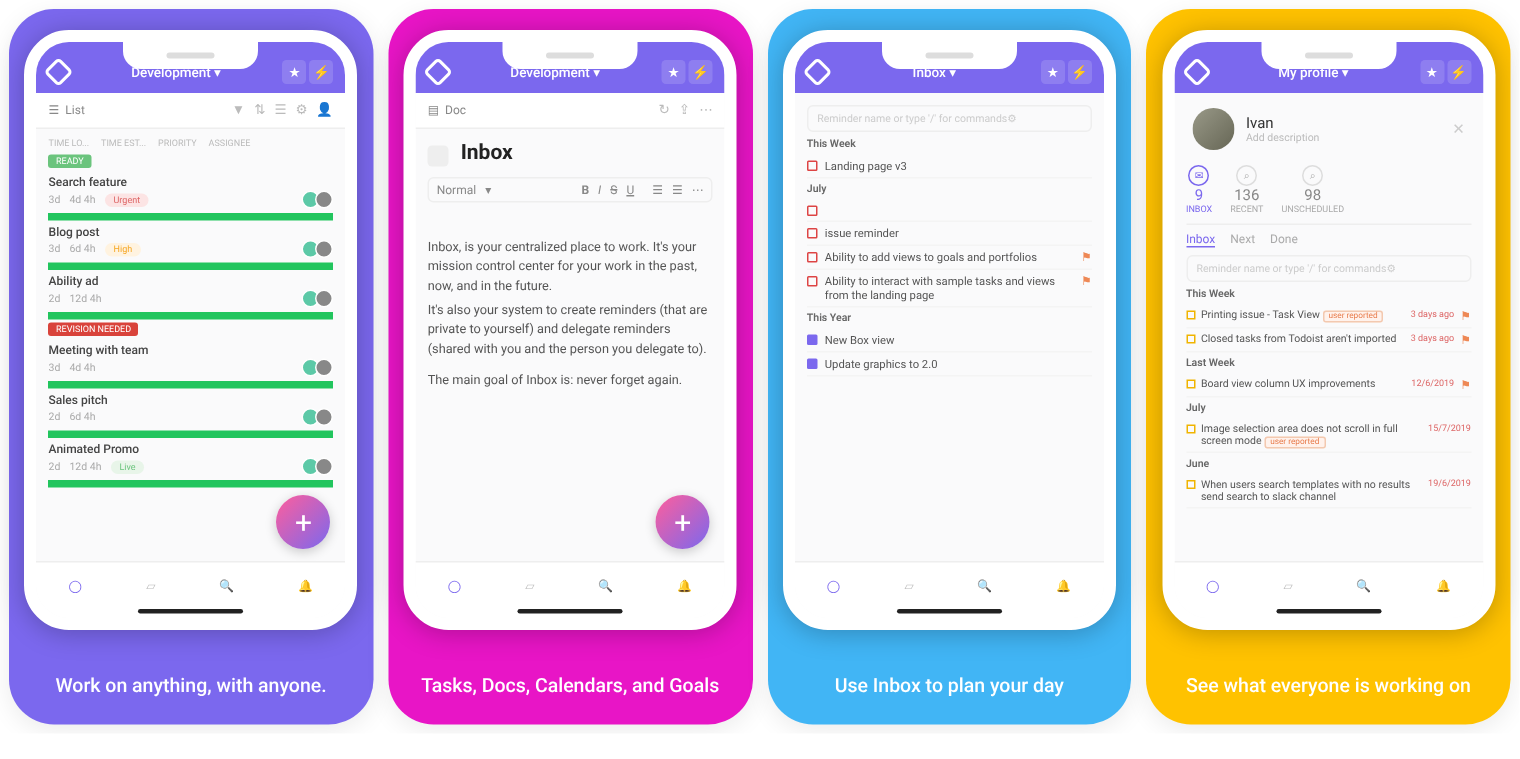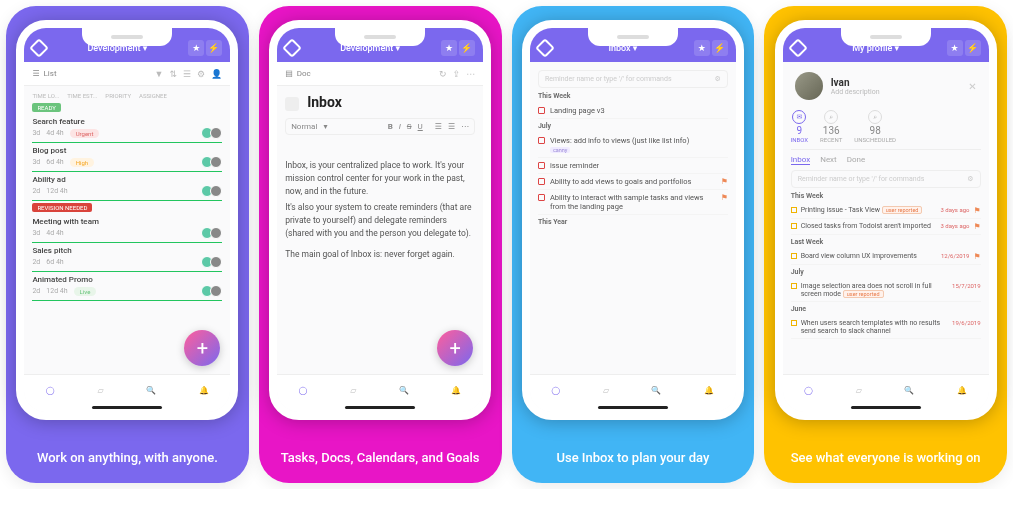--- a/index.html
+++ b/index.html
@@ -17,52 +17,52 @@
 .topbar-ctr{flex:1;text-align:center;font-size:9px;font-weight:500}
 .topbar-right{display:flex;gap:2px}
 .tb-btn{width:16px;height:16px;background:rgba(255,255,255,.15);border-radius:3px;display:flex;align-items:center;justify-content:center;font-size:9px}
 .logo-c{width:14px;height:14px;border:2px solid #fff;border-radius:3px;transform:rotate(45deg)}
 .subhdr{height:24px;background:#fff;display:flex;align-items:center;justify-content:space-between;padding:0 8px;border-bottom:1px solid #eee;color:#888;font-size:8px}
 .subhdr-l{display:flex;align-items:center;gap:4px}
 .subhdr-r{display:flex;gap:6px;color:#bbb;font-size:9px}
 .content{flex:1;overflow:hidden;padding:4px 8px;position:relative}
 .col-hdrs{display:flex;font-size:6px;color:#bbb;text-transform:uppercase;padding:2px 0;gap:8px}
 .label-tag{display:inline-block;font-size:6px;padding:1px 5px;border-radius:2px;color:#fff;margin:2px 0}
-.task-row{border-bottom:1px solid #22c55e;padding:3px 0}
+.task-row{border-bottom:5px solid #22c55e;padding:3px 0}
 .task-title{font-size:8px;color:#444;font-weight:500}
 .task-meta{display:flex;align-items:center;gap:6px;font-size:7px;color:#aaa;margin-top:1px}
 .prio-pill{font-size:6px;padding:1px 6px;border-radius:7px;background:#fce4e4;color:#d66}
 .prio-high{background:#fff3e0;color:#f5a623}
 .prio-live{background:#e8f5e9;color:#6bc47d}
 .avatars{margin-left:auto;display:flex}
 .av{width:12px;height:12px;border-radius:50%;border:1px solid #fff;margin-left:-3px}
 .fab{position:absolute;bottom:8px;right:10px;width:36px;height:36px;border-radius:50%;background:linear-gradient(135deg,#ff5e9c,#7B68EE);display:flex;align-items:center;justify-content:center;color:#fff;font-size:20px;box-shadow:0 2px 8px rgba(0,0,0,.2)}
 .bottomnav{height:38px;background:#fff;border-top:1px solid #eee;display:flex;align-items:center;justify-content:space-around;color:#bbb;padding-bottom:6px}
 .homebar{position:absolute;bottom:3px;left:50%;transform:translateX(-50%);width:70px;height:3px;background:#222;border-radius:2px}
 .caption{color:#fff;font-size:13px;font-weight:500;text-align:center;margin-top:30px;padding:0 6px}
 
 
 .doc-lock{width:14px;height:14px;background:#eee;border-radius:3px;margin-right:4px}
 .doc-title{font-size:14px;font-weight:700;color:#222;margin:4px 0 8px}
 .doc-tools{display:flex;align-items:center;gap:6px;font-size:8px;color:#888;border:1px solid #eee;border-radius:4px;padding:3px 5px;margin-bottom:24px}
 .doc-text{font-size:8.5px;color:#555;line-height:1.5}
 
 
-.input-box{border:1px solid #eee;border-radius:4px;padding:4px 6px;color:#ccc;font-size:7px;display:flex;justify-content:space-between;align-items:center;margin-bottom:4px}
+.input-box{border:1px solid #eee;border-radius:4px;padding:4px 6px;color:#ccc;font-size:7px;display:flex;align-items:center;margin-bottom:4px}
 .sect{font-size:7px;font-weight:600;color:#666;margin:3px 0}
 .inb-row{display:flex;align-items:flex-start;gap:5px;padding:3px 0;font-size:7.5px;color:#555;border-bottom:1px solid #f4f4f4}
 .inb-sq{width:7px;height:7px;border:1.5px solid #d44;border-radius:1px;margin-top:1px;flex-shrink:0}
 .inb-sq-done{width:7px;height:7px;background:#7B68EE;border-radius:1px;margin-top:1px;flex-shrink:0}
 .flag{color:#e85;margin-left:auto;font-size:8px}
 .tiny-tag{font-size:5.5px;background:#f0ebff;color:#9c8cd8;padding:0 3px;border-radius:2px}
 
 
 .profile-hdr{display:flex;align-items:center;gap:8px;padding:6px 4px}
 .avatar-big{width:28px;height:28px;border-radius:50%;background:#ddd linear-gradient(135deg,#998,#665)}
-.profile-name{font-size:10px;font-weight:700;color:#333}
+.profile-name{font-size:10px;font-weight:400;color:#333}
 .profile-desc{font-size:7px;color:#bbb}
 .stats{display:flex;gap:12px;padding:4px 0 6px;border-bottom:1px solid #eee}
 .stat{text-align:center;font-size:6px;color:#aaa}
 .stat-n{font-size:10px;color:#888;display:block}
 .stat.active .stat-n,.stat.active{color:#7B68EE}
 .stat-ic{width:14px;height:14px;border:1px solid #ddd;border-radius:50%;display:inline-flex;align-items:center;justify-content:center;margin-bottom:1px;font-size:7px}
 .stat.active .stat-ic{border-color:#7B68EE}
 .tabs{display:flex;gap:10px;font-size:8px;color:#aaa;padding:5px 0}
 .tabs .active{color:#7B68EE;border-bottom:1.5px solid #7B68EE}
 .delegated-note{font-size:6.5px;color:#ccc;text-align:center;padding:2px 0}
@@ -278,38 +278,47 @@
         <div id="s3-tw">
             <div class="inb-row">
               <span class="inb-sq"></span>
   <span style="flex:1">Landing page v3</span>
   </div>
           </div>
         <div class="sect">July</div>
         <div id="s3-jul">
             <div class="inb-row">
               <span class="inb-sq"></span>
-  <span style="flex:1">Views: add info to views (just like list info)<br><span class="tiny-tag">canny</span></span>
   </div>
             <div class="inb-row">
               <span class="inb-sq"></span>
   <span style="flex:1">issue reminder</span>
   </div>
             <div class="inb-row">
               <span class="inb-sq"></span>
   <span style="flex:1">Ability to add views to goals and portfolios</span>
   <span class="flag">⚑</span>
             </div>
             <div class="inb-row">
               <span class="inb-sq"></span>
   <span style="flex:1">Ability to interact with sample tasks and views from the landing page</span>
   <span class="flag">⚑</span>
             </div>
           </div>
         <div class="sect">This Year</div>
+        <div id="s3-ty">
+            <div class="inb-row">
+              <span class="inb-sq-done"></span>
+  <span style="flex:1">New Box view</span>
+  </div>
+            <div class="inb-row">
+              <span class="inb-sq-done"></span>
+  <span style="flex:1">Update graphics to 2.0</span>
+  </div>
+          </div>
       </div>
       <div class="bottomnav">
         <span style="color:#7B68EE">◯</span>
         <span>▱</span>
         <span>🔍</span>
         <span>🔔</span>
       </div>
       <div class="homebar"></div>
     </div>
   </div>

